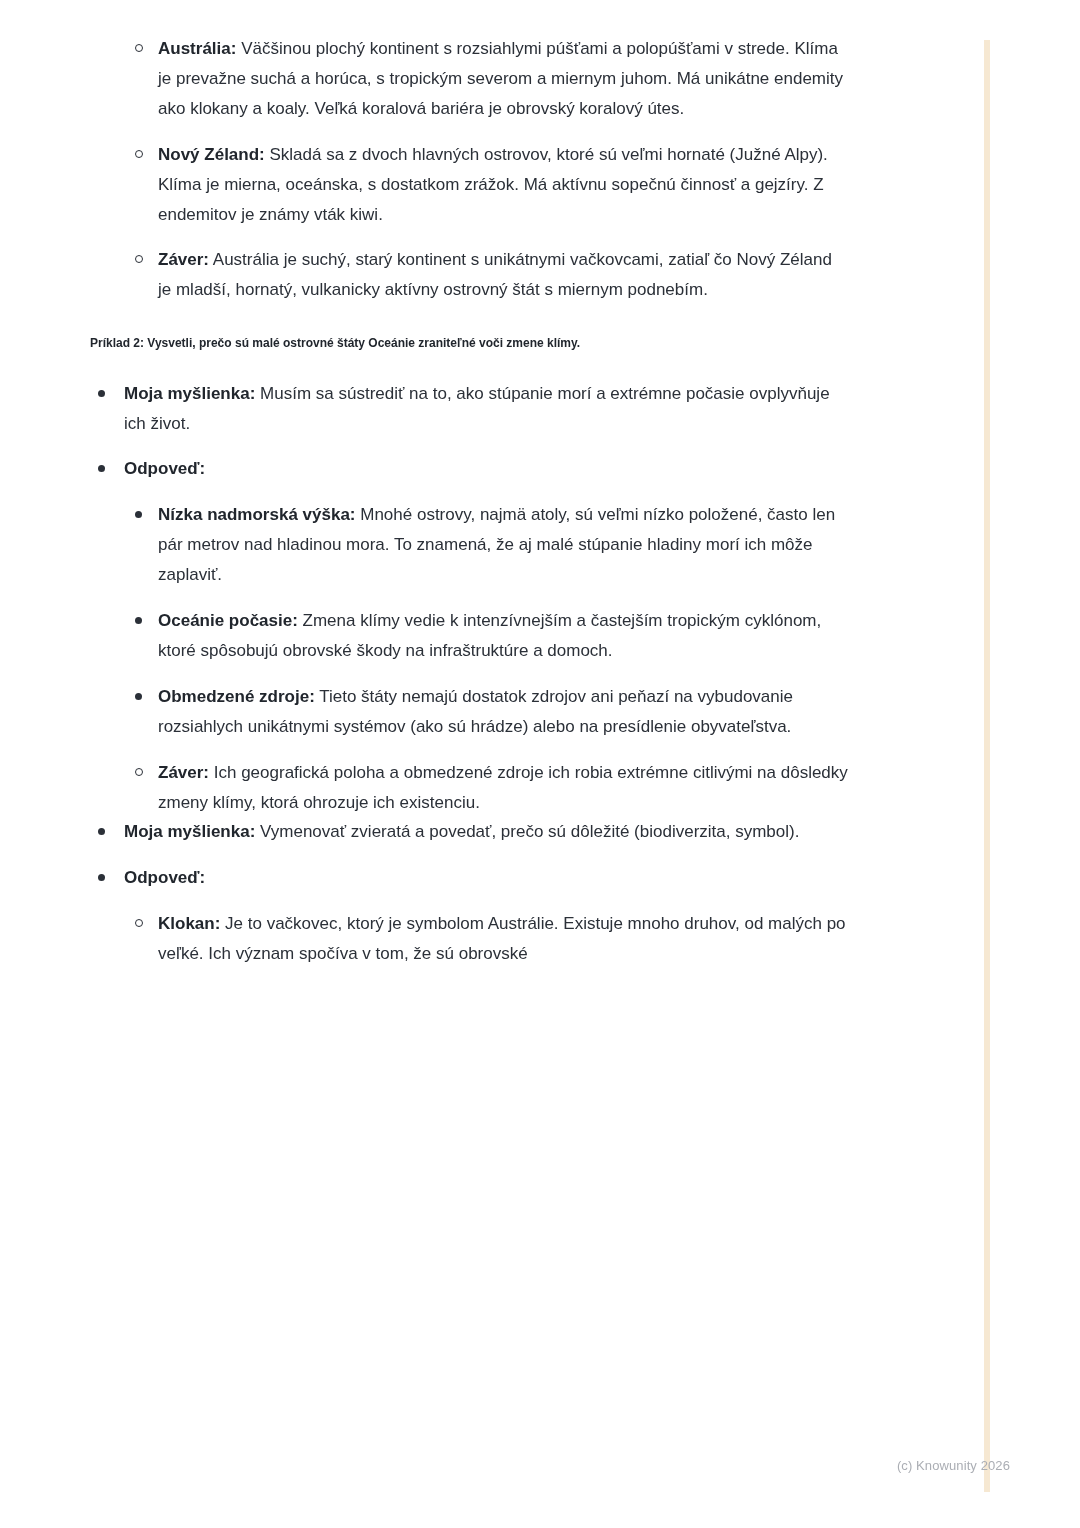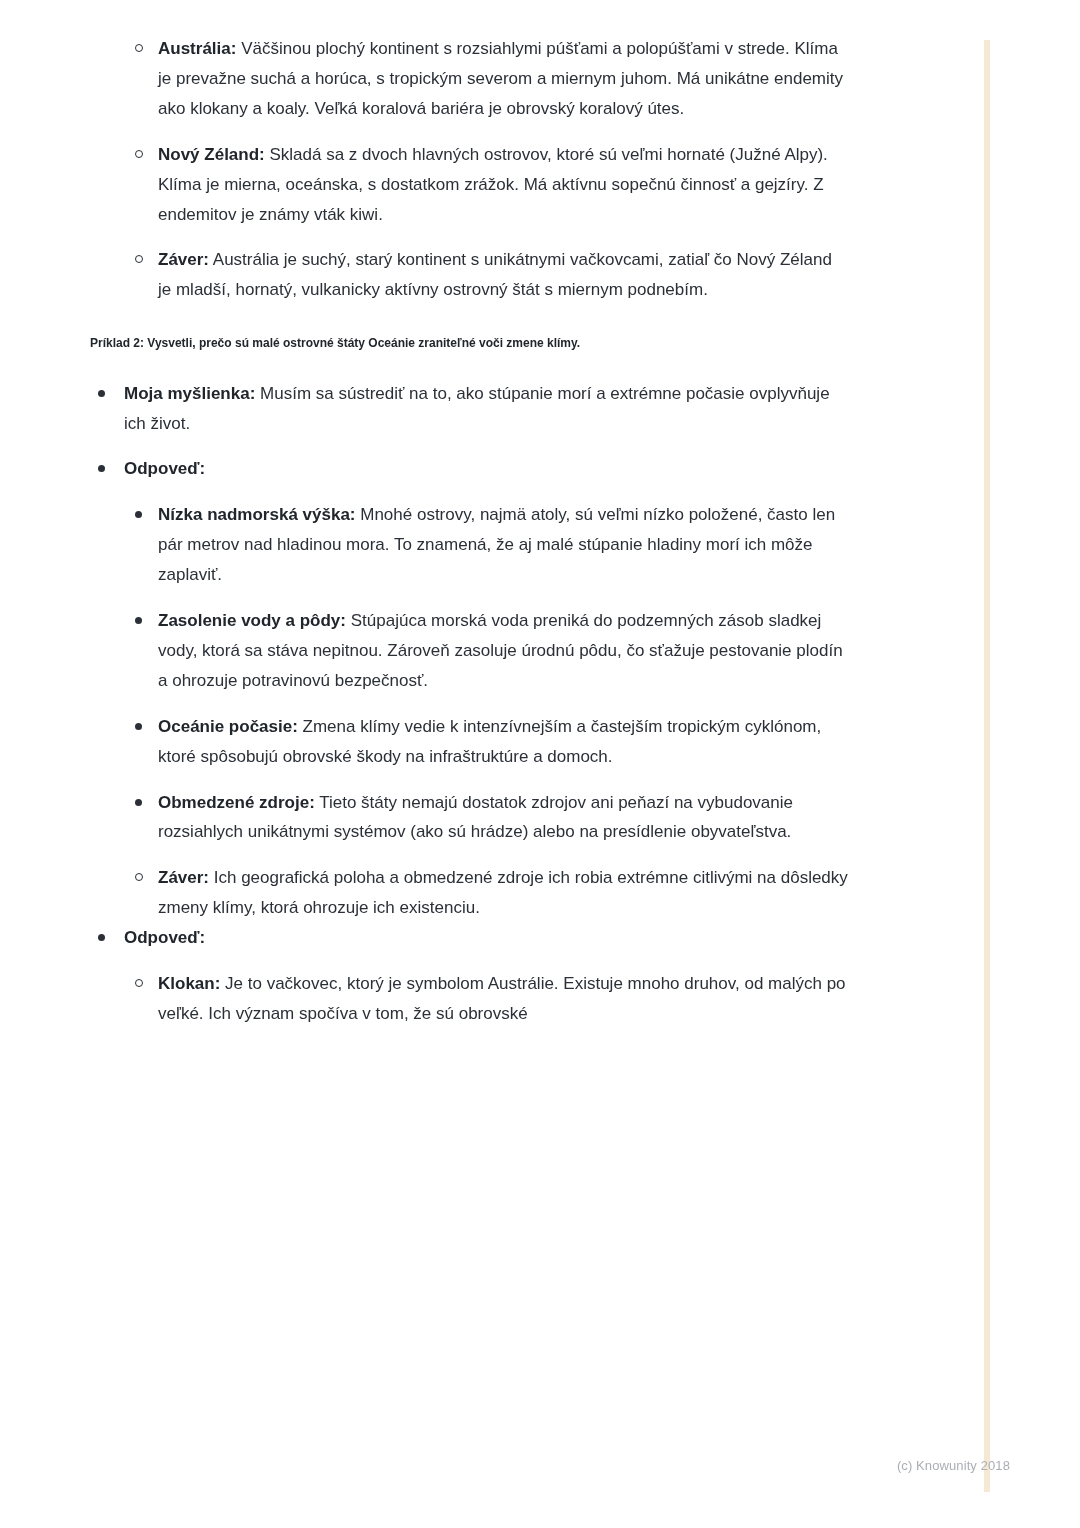--- a/index.html
+++ b/index.html
@@ -97,48 +97,48 @@
       <span class="marker disc"></span>
       <span class="lead">Odpoveď:</span>
     </li>
     <li class="ind2">
       <span class="marker disc"></span>
       <span class="lead">Nízka nadmorská výška:</span>
       <span>Mnohé ostrovy, najmä atoly, sú veľmi nízko položené, často len pár metrov nad hladinou mora. To znamená, že aj malé stúpanie hladiny morí ich môže zaplaviť.</span>
     </li>
     <li class="ind2">
       <span class="marker disc"></span>
-      <span class="lead">Zasolenie vody a pôdy:</span>
-      <span>Stúpajúca morská voda preniká do podzemných zásob sladkej vody, ktorá sa stáva nepitnou. Zároveň zasoluje úrodnú pôdu, čo sťažuje pestovanie plodín a ohrozuje potravinovú bezpečnosť.</span>
-    </li>
-    <li class="ind2">
-      <span class="marker disc"></span>
       <span class="lead">Oceánie počasie:</span>
       <span>Zmena klímy vedie k intenzívnejším a častejším tropickým cyklónom, ktoré spôsobujú obrovské škody na infraštruktúre a domoch.</span>
     </li>
     <li class="ind2">
       <span class="marker disc"></span>
       <span class="lead">Obmedzené zdroje:</span>
       <span>Tieto štáty nemajú dostatok zdrojov ani peňazí na vybudovanie rozsiahlych unikátnymi systémov (ako sú hrádze) alebo na presídlenie obyvateľstva.</span>
     </li>
     <li class="ind2 last">
       <span class="marker circle"></span>
       <span class="lead">Záver:</span>
       <span>Ich geografická poloha a obmedzené zdroje ich robia extrémne citlivými na dôsledky zmeny klímy, ktorá ohrozuje ich existenciu.</span>
     </li>
   </ul>
 
 
   <ul>
     <li class="ind1">
       <span class="marker disc"></span>
+      <span class="lead">Moja myšlienka:</span>
+      <span>Vymenovať zvieratá a povedať, prečo sú dôležité (biodiverzita, symbol).</span>
+    </li>
+    <li class="ind1">
+      <span class="marker disc"></span>
       <span class="lead">Odpoveď:</span>
     </li>
     <li class="ind2 last">
       <span class="marker circle"></span>
       <span class="lead">Klokan:</span>
       <span>Je to vačkovec, ktorý je symbolom Austrálie. Existuje mnoho druhov, od malých po veľké. Ich význam spočíva v tom, že sú obrovské</span>
     </li>
   </ul>
 
 </div>
 
-<div class="watermark">(c) Knowunity 2018</div>
+<div class="watermark">(c) Knowunity 2026</div>
 
 </body></html>

